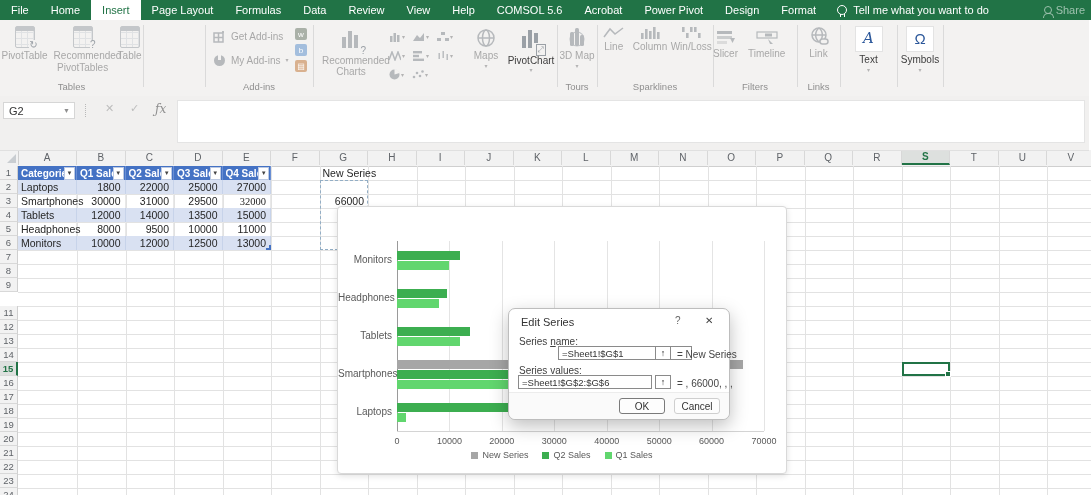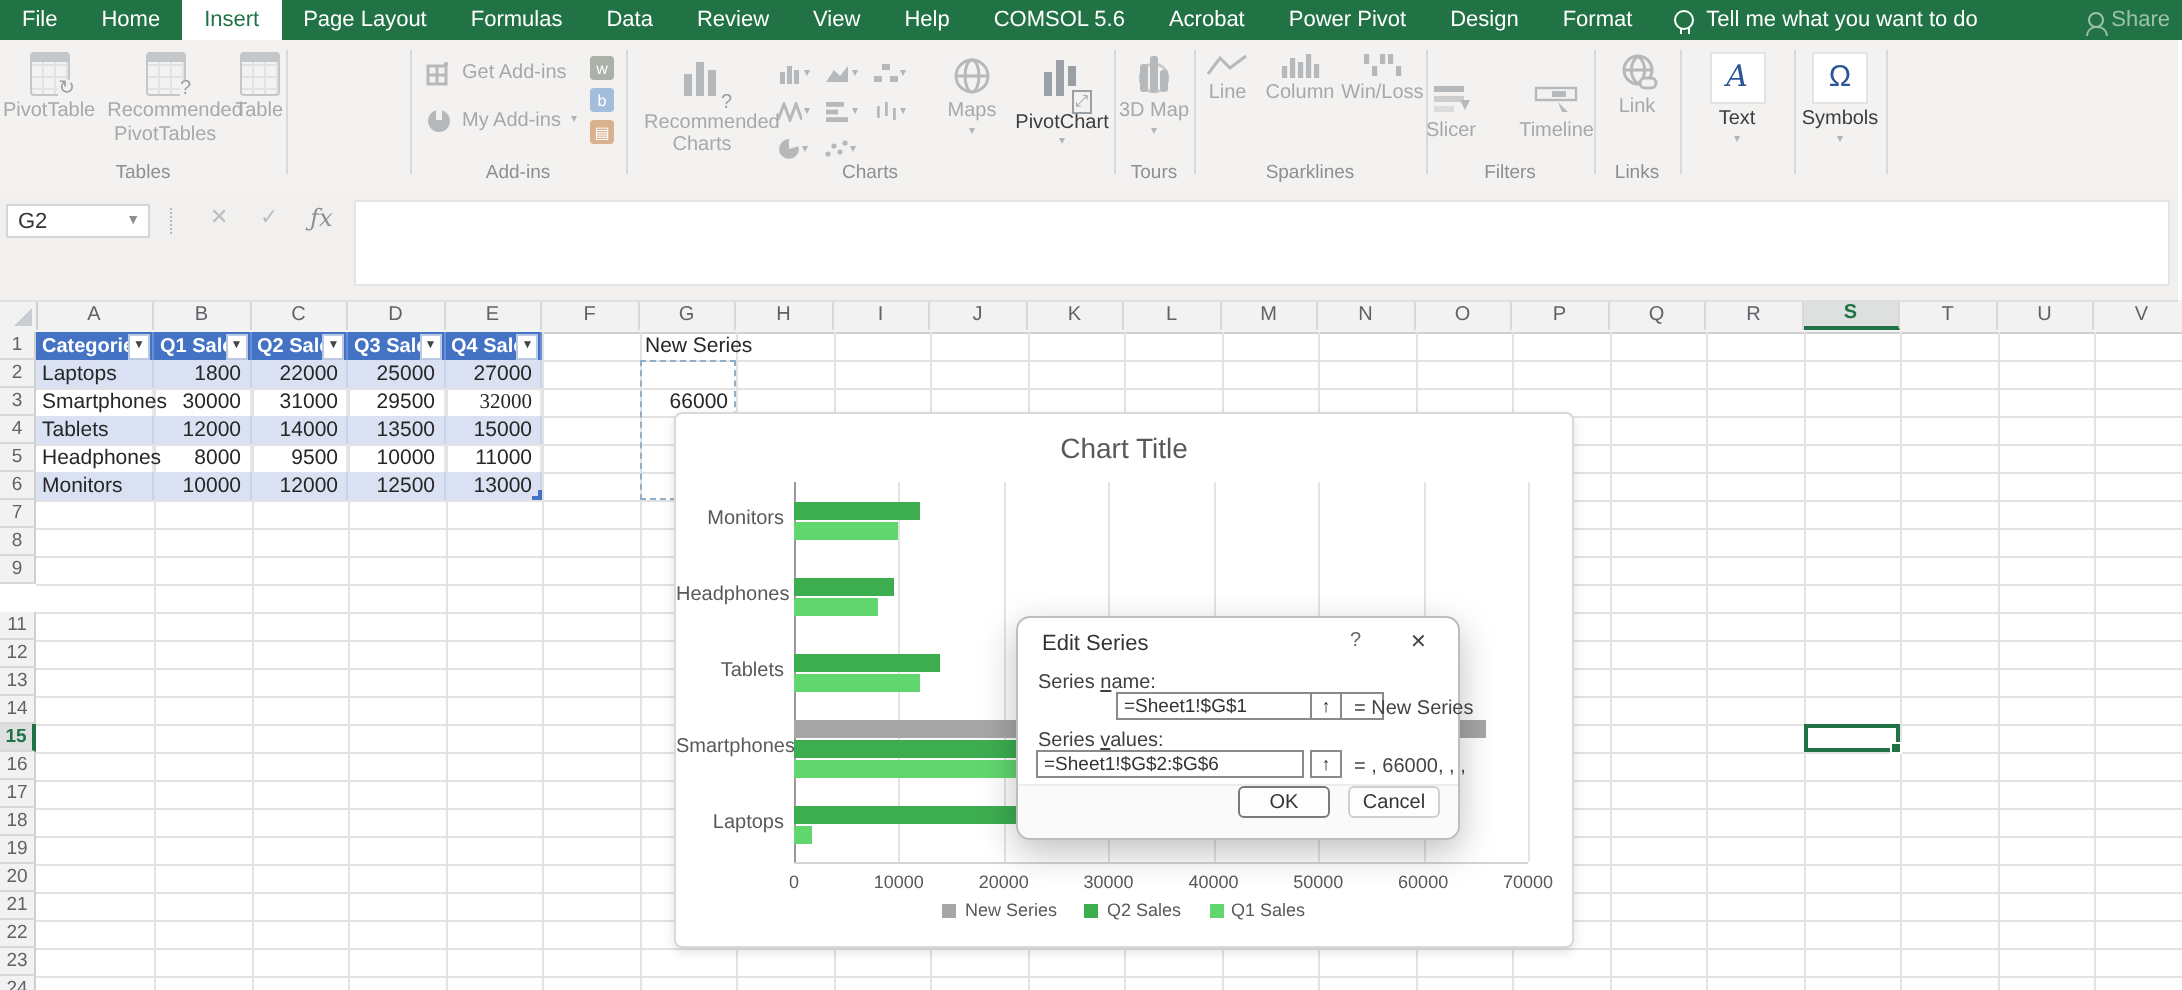--- a/index.html
+++ b/index.html
@@ -93,21 +93,21 @@
   .dtitle{position:absolute;left:12px;top:7px;font-size:11px;color:#333}
   .dhelp{position:absolute;top:6px;font-size:10px;color:#666}
   .dlbl{position:absolute;left:10px}
   .dlbl u{text-decoration:underline}
   .dinput{position:absolute;left:9px;width:134px;height:14px;border:1px solid #8a8a8a;background:#fff;
           font-size:9.5px;color:#333;padding:0 0 0 3px;box-sizing:border-box;font-family:"Liberation Sans",sans-serif}
   .rpick{position:absolute;left:146px;width:16px;height:14px;border:1px solid #8a8a8a;background:#fff;
          display:flex;align-items:center;justify-content:center;font-size:9px;color:#222;box-sizing:border-box}
   .dprev{position:absolute;left:168px;white-space:nowrap;color:#444}
   .dfoot{position:absolute;left:0;right:0;bottom:0;height:26px;background:#fafafa;border-top:1px solid #ececec;
-         border-radius:0 0 7px 7px;display:flex;align-items:flex-start;justify-content:flex-end;gap:9px;padding-right:9px}
+         border-radius:0 0 7px 7px;display:flex;align-items:center;justify-content:flex-end;gap:9px;padding-right:9px}
   .dbtn{width:46px;height:16px;background:#fdfdfd;border:1px solid #cfcfcf;border-radius:3px;font-size:10px;color:#333;
         display:flex;align-items:center;justify-content:center;box-sizing:border-box}
   .dbtn.def{border-color:#7a7a7a}
 </style>
 </head>
 <body>
 
 <div class="tabbar">
   <div id="tabs" style="display:flex">
       <div class="tab">File</div>
@@ -288,21 +288,20 @@
               <rect x="2" y="8" width="4" height="12"></rect>
               <rect x="8" y="2" width="4" height="18"></rect>
               <rect x="14" y="5" width="4" height="10"></rect>
             </svg>
           <span class="ovl" style="border:1px solid #9aa0a6;font-size:8px;padding:0 1px">⤢</span>
         </span>
         <span class="lbl">PivotChart</span>
         <span class="caret">▾</span>
       </div>
     </div>
-    <div class="glabel">Charts</div>
   </div>
   <div class="rdiv" style="left:557px"></div>
 
   <div class="rgroup" style="left:557px;width:40px">
     <div class="bigbtn" style="margin:0 auto;width:36px">
       <svg class="gic" width="20" height="22" viewBox="0 0 20 22">
           <circle cx="10" cy="13" r="7" fill="none" stroke="#c4c7ca" stroke-width="1.2"></circle>
           <rect x="3" y="6" width="4" height="14" rx="1.5"></rect>
           <rect x="8" y="2" width="4" height="18" rx="1.5"></rect>
           <rect x="13" y="9" width="4" height="11" rx="1.5"></rect>
@@ -341,21 +340,21 @@
             <rect x="17" y="7" width="2.6" height="5"></rect>
           </svg>
         <span class="lbl">Win/Loss</span>
       </div>
     </div>
     <div class="glabel">Sparklines</div>
   </div>
   <div class="rdiv" style="left:713px"></div>
 
   <div class="rgroup" style="left:713px;width:84px">
-    <div style="display:flex;justify-content:space-between;gap:10px;padding-top:22px">
+    <div style="display:flex;justify-content:flex-start;gap:10px;padding-top:10px">
       <div class="bigbtn" style="padding-top:0">
         <svg class="gic" width="20" height="16" viewBox="0 0 20 16">
             <rect x="1" y="1" width="15" height="3"></rect>
             <rect x="1" y="6" width="15" height="3" opacity=".65"></rect>
             <rect x="1" y="11" width="10" height="3" opacity=".4"></rect>
             <path d="M14 8 L19 8 L16.5 13 Z"></path>
           </svg>
         <span class="lbl">Slicer</span>
       </div>
       <div class="bigbtn" style="padding-top:0">
@@ -563,21 +562,20 @@
       <div class="cell num band" style="left: 222.5px; width: 48.5px; top: 70px; border-right: 1px solid rgb(199, 211, 234);">13000</div>
       <div class="tblend" style="left: 266px; top: 79px;"></div>
       <div class="cell txt" style="left: 319.5px; width: 48.5px; top: 0px;">New Series</div>
       <div class="cell num" style="left: 319.5px; width: 48.5px; top: 28px;">66000</div>
       <div class="ants" style="left: 319.5px; top: 14px; width: 48.5px; height: 70px;"></div>
       <div class="selcell" style="left: 901.5px; top: 196px; width: 48.5px; height: 14px;"></div>
     </div>
 </div>
 
 <div class="chart">
-  <div class="ctitle">Chart Title</div>
   <div class="plot" id="plot">
       <div class="gl axis" style="left: 0px;"></div>
       <div class="gl" style="left: 52.4286px;"></div>
       <div class="gl" style="left: 104.857px;"></div>
       <div class="gl" style="left: 157.286px;"></div>
       <div class="gl" style="left: 209.714px;"></div>
       <div class="gl" style="left: 262.143px;"></div>
       <div class="gl" style="left: 314.571px;"></div>
       <div class="gl" style="left: 367px;"></div>
       <div class="bar" style="top: 9.5px; width: 62.9143px; background: rgb(60, 174, 80);"></div>

